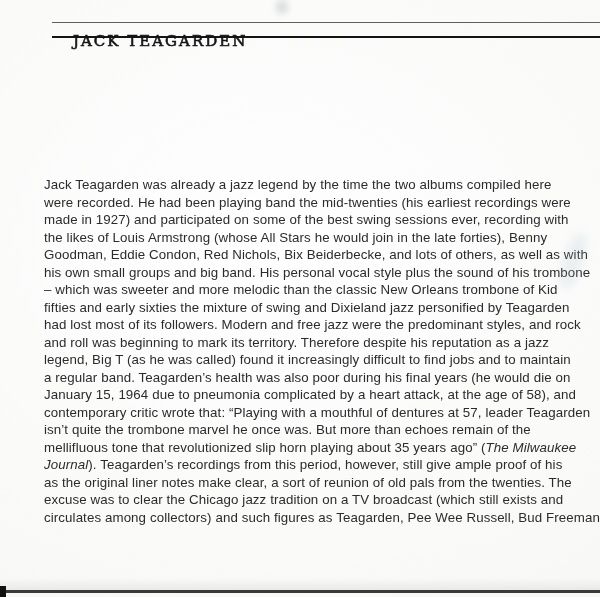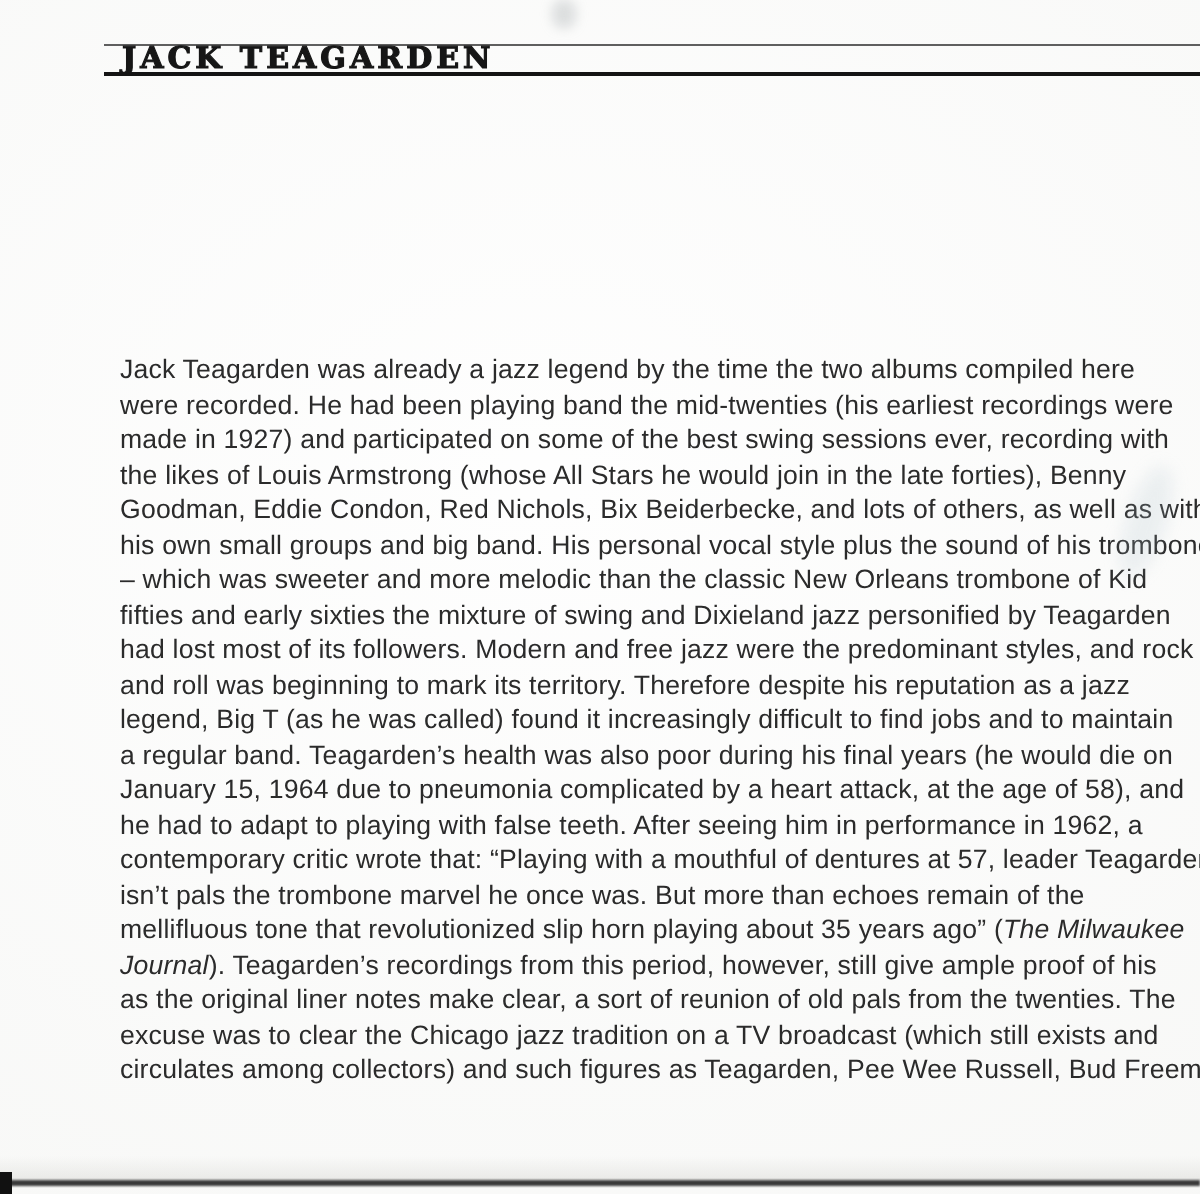--- a/index.html
+++ b/index.html
@@ -23,41 +23,41 @@
     left: 52px;
     right: 0;
     top: 22px;
     height: 1px;
     background: #5f5f5f;
   }
   .page-title {
     position: absolute;
     left: 61px;
     top: 22px;
-    margin: 0;
+    margin: 12px;
     font-family: "DejaVu Serif", serif;
-    font-weight: 700;
+    font-weight: 400;
     font-size: 15px;
     line-height: 14px;
     letter-spacing: 2px;
     color: #161616;
     -webkit-text-stroke: 0.6px #161616;
   }
   .rule-bottom {
     position: absolute;
     left: 52px;
     right: 0;
     top: 36px;
     height: 2px;
     background: #141414;
   }
   
   .body-text {
     position: absolute;
-    left: 60px;
+    left: 44px;
     top: 176px;
     width: 505px;
     color: #2b2b2b;
     font-size: 13.3px;
     line-height: 17.5px;
     letter-spacing: 0.1px;
   }
   .bodyline {
     margin: 0;
     white-space: nowrap;
@@ -114,23 +114,22 @@
     <p class="bodyline">the likes of Louis Armstrong (whose All Stars he would join in the late forties), Benny</p>
     <p class="bodyline">Goodman, Eddie Condon, Red Nichols, Bix Beiderbecke, and lots of others, as well as with</p>
     <p class="bodyline">his own small groups and big band. His personal vocal style plus the sound of his trombone</p>
     <p class="bodyline">– which was sweeter and more melodic than the classic New Orleans trombone of Kid</p>
     <p class="bodyline">fifties and early sixties the mixture of swing and Dixieland jazz personified by Teagarden</p>
     <p class="bodyline">had lost most of its followers. Modern and free jazz were the predominant styles, and rock</p>
     <p class="bodyline">and roll was beginning to mark its territory. Therefore despite his reputation as a jazz</p>
     <p class="bodyline">legend, Big T (as he was called) found it increasingly difficult to find jobs and to maintain</p>
     <p class="bodyline">a regular band. Teagarden’s health was also poor during his final years (he would die on</p>
     <p class="bodyline">January 15, 1964 due to pneumonia complicated by a heart attack, at the age of 58), and</p>
-    <p class="bodyline">he had to adapt to playing with false teeth. After seeing him in performance in 1962, a</p>
     <p class="bodyline">contemporary critic wrote that: “Playing with a mouthful of dentures at 57, leader Teagarden</p>
-    <p class="bodyline">isn’t pals the trombone marvel he once was. But more than echoes remain of the</p>
+    <p class="bodyline">isn’t quite the trombone marvel he once was. But more than echoes remain of the</p>
     <p class="bodyline"><span>mellifluous tone that revolutionized slip horn playing about 35 years ago” (</span><em>The Milwaukee</em></p>
     <p class="bodyline"><em>Journal</em><span>). Teagarden’s recordings from this period, however, still give ample proof of his</span></p>
     <p class="bodyline">as the original liner notes make clear, a sort of reunion of old pals from the twenties. The</p>
     <p class="bodyline">excuse was to clear the Chicago jazz tradition on a TV broadcast (which still exists and</p>
     <p class="bodyline">circulates among collectors) and such figures as Teagarden, Pee Wee Russell, Bud Freeman,</p>
   </main>
 
   <div class="artifact top-smudge"></div>
   <div class="artifact right-smudge"></div>
   <div class="artifact bottom-shade"></div>

